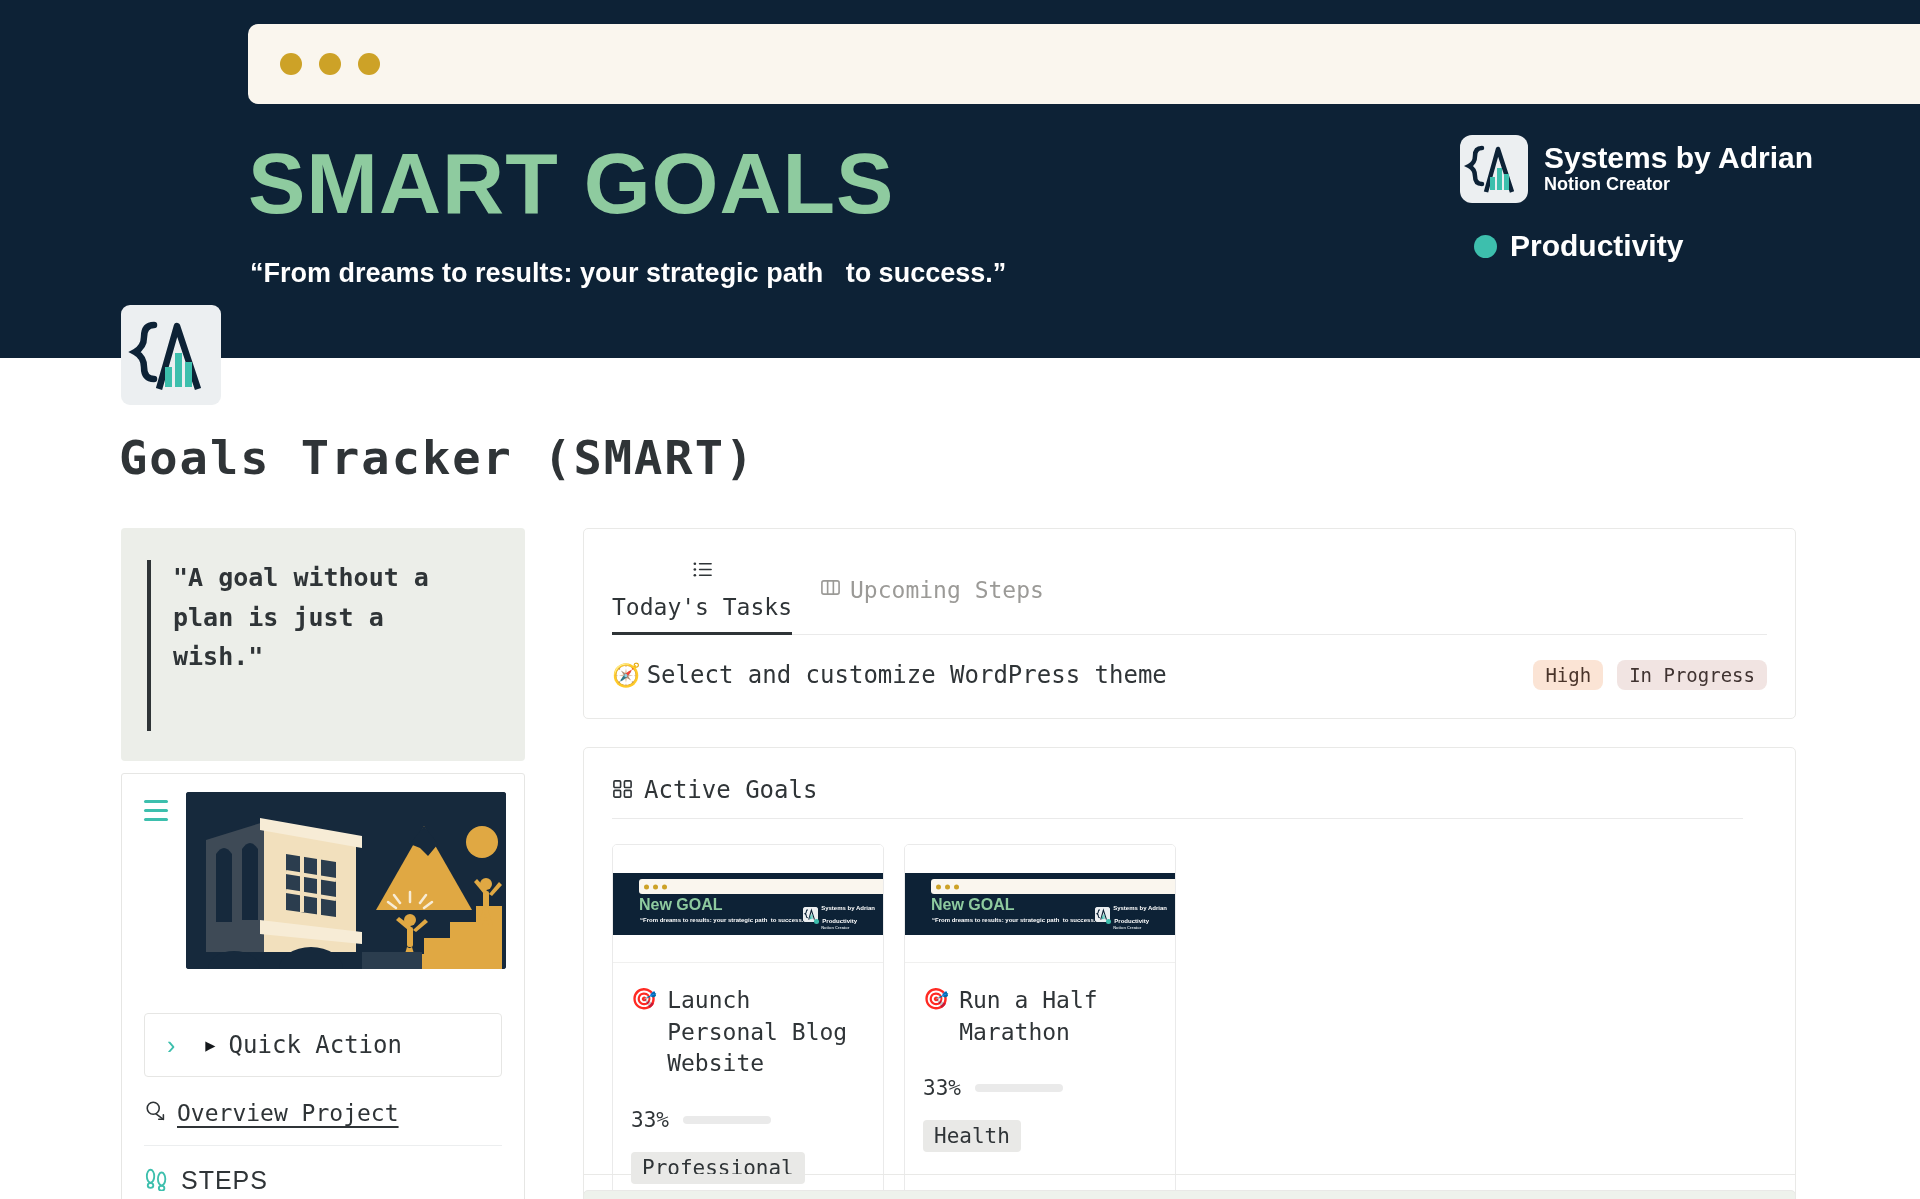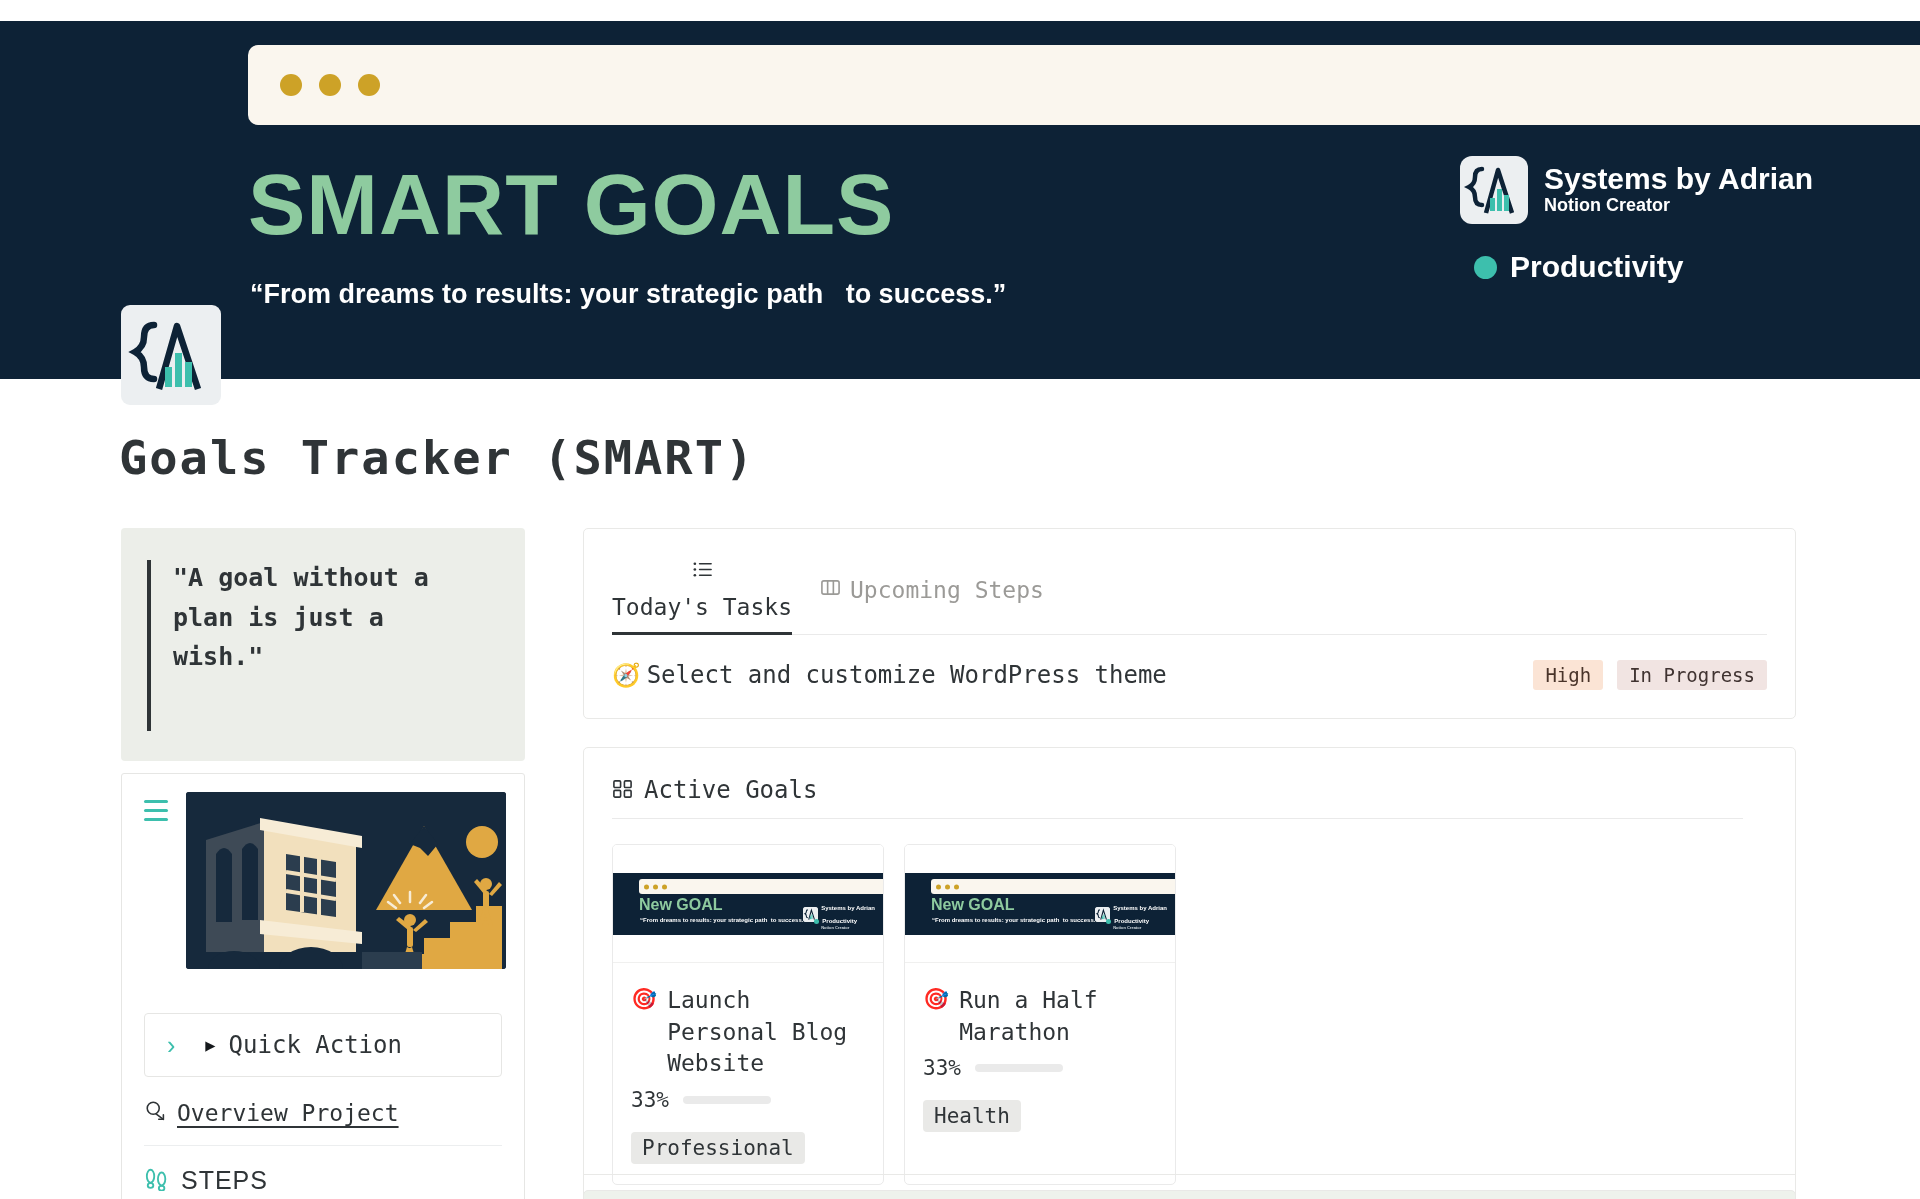--- a/index.html
+++ b/index.html
@@ -12,21 +12,20 @@
     font-family: "DejaVu Sans Mono", monospace;
   }
 
   
   .banner {
     position: absolute;
     left: 0; top: 0;
     width: 1920px;
     height: 358px;
     background: #0d2236;
-    margin-top: 21px;
   }
   .window-bar {
     position: absolute;
     left: 248px; top: 24px;
     width: 1672px;
     height: 80px;
     background: #faf6ee;
     border-radius: 10px 0 0 10px;
   }
   .dots {
@@ -317,21 +316,21 @@
   .task-icon { font-size: 23px; margin-right: 6px; line-height: 1; }
   .task-title {
     font-family: "DejaVu Sans Mono", monospace;
     font-size: 24px;
     color: #2f3437;
     flex: 1;
   }
   .badge {
     font-family: "DejaVu Sans Mono", monospace;
     font-size: 19px;
-    border-radius: 3px;
+    border-radius: 8px;
     padding: 4px 12px;
     margin-left: 14px;
     white-space: nowrap;
   }
   .badge-high { background: #fbe4d5; color: #49342a; }
   .badge-status { background: #f1e4e2; color: #403331; }
 
   .goals-panel {
     margin-top: 28px;
     padding: 28px 28px 35px 28px;
@@ -454,21 +453,21 @@
   .goal-title {
     font-family: "DejaVu Sans Mono", monospace;
     font-size: 23px;
     line-height: 1.38;
     color: #2f3437;
   }
   .goal-progress-row {
     display: flex;
     align-items: center;
     gap: 14px;
-    margin-top: 8px;
+    margin-top: 28px;
   }
   .goal-pct {
     font-family: "DejaVu Sans Mono", monospace;
     font-size: 21px;
     color: #2f3437;
   }
   .progress-track {
     width: 88px; height: 8px;
     background: #eaeaea;
     border-radius: 5px;

